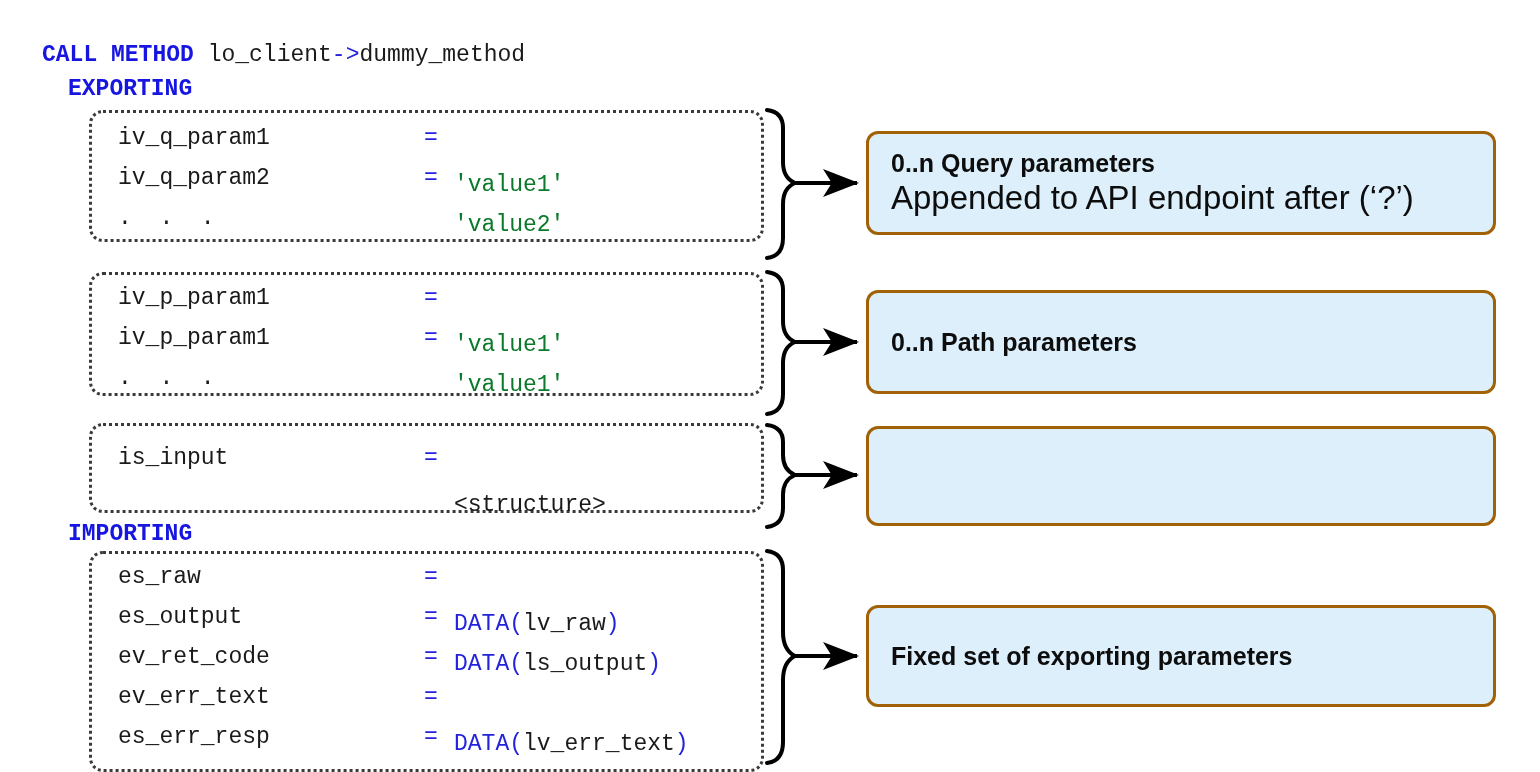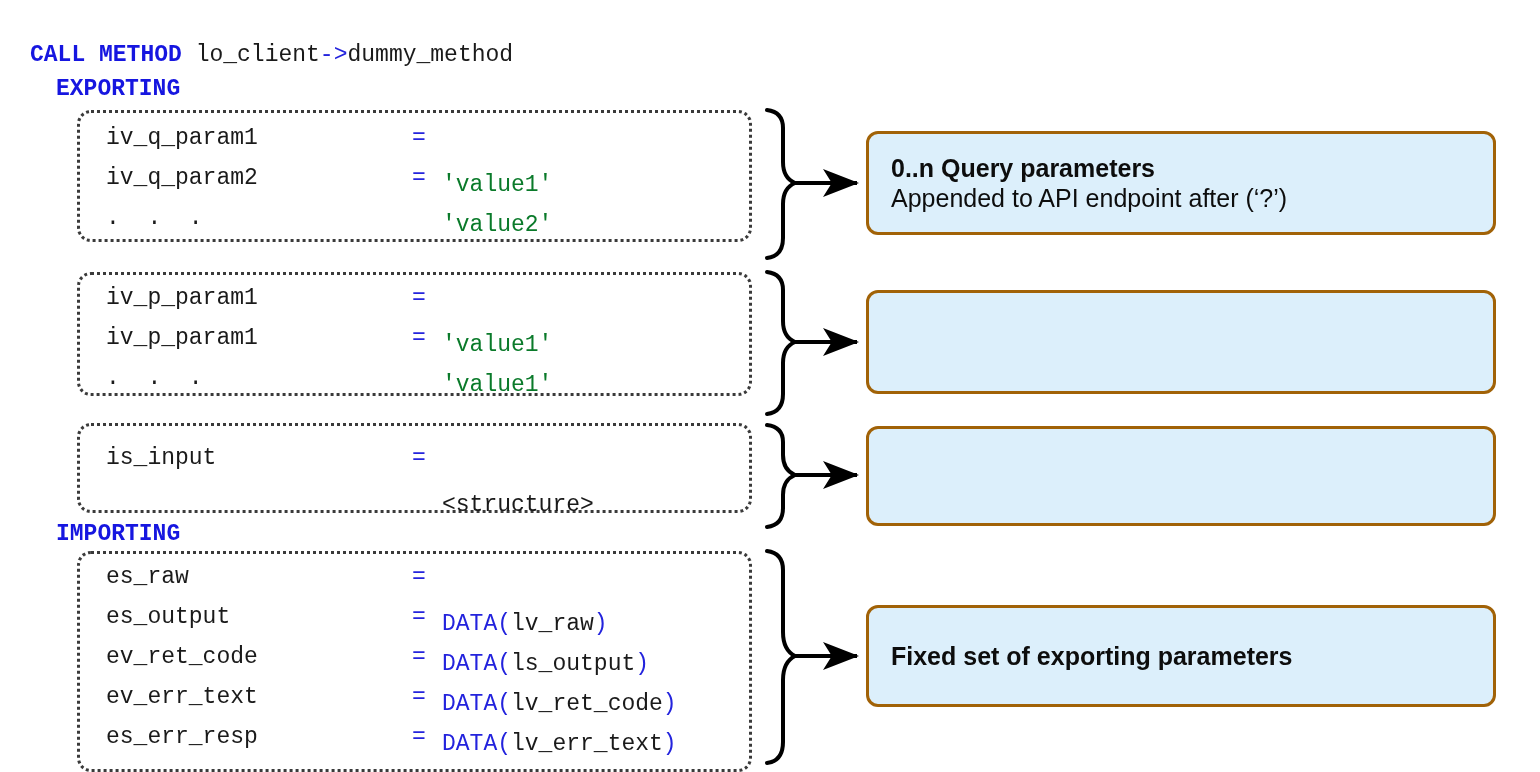--- a/index.html
+++ b/index.html
@@ -11,21 +11,21 @@
     width: 1540px;
     height: 772px;
     position: relative;
     overflow: hidden;
     font-family: "Liberation Sans", sans-serif;
   }
 
   
   .code-area {
     position: absolute;
-    left: 4px;
+    left: 16px;
     top: 0;
     width: 770px;
     height: 671px;
   }
 
   .code-line {
     position: absolute;
     font-family: "Liberation Mono", "DejaVu Sans Mono", monospace;
     font-size: 23px;
     white-space: pre;
@@ -129,21 +129,21 @@
 
   .callout-title {
     font-family: "Liberation Sans", sans-serif;
     font-size: 25px;
     font-weight: bold;
     color: #0d0d0d;
     line-height: 1.22;
   }
   .callout-sub {
     font-family: "Liberation Sans", sans-serif;
-    font-size: 25px;
+    font-size: 33px;
     font-weight: normal;
     color: #0d0d0d;
     line-height: 1.22;
   }
 </style>
 </head>
 <body>
 
 <div class="code-area">
 
@@ -195,21 +195,20 @@
       <span class="param-val"><span class="op-blue">DATA(</span><span class="blk">lv_raw</span><span class="op-blue">)</span></span>
     </div>
     <div class="param-row" style="top:50px;">
       <span class="param-name">es_output</span>
       <span class="param-eq">=</span>
       <span class="param-val"><span class="op-blue">DATA(</span><span class="blk">ls_output</span><span class="op-blue">)</span></span>
     </div>
     <div class="param-row" style="top:90px;">
       <span class="param-name">ev_ret_code</span>
       <span class="param-eq">=</span>
-      <span class="param-val"><span class="op-blue">DATA(</span><span class="blk">lv_ret_code</span><span class="op-blue">)</span></span>
     </div>
     <div class="param-row" style="top:130px;">
       <span class="param-name">ev_err_text</span>
       <span class="param-eq">=</span>
       <span class="param-val"><span class="op-blue">DATA(</span><span class="blk">lv_err_text</span><span class="op-blue">)</span></span>
     </div>
     <div class="param-row" style="top:170px;">
       <span class="param-name">es_err_resp</span>
       <span class="param-eq">=</span>
       <span class="param-val"><span class="op-blue">DATA(</span><span class="blk">ls_err_resp</span><span class="op-blue">)</span></span>
@@ -244,20 +243,21 @@
     <line x1="795" y1="656" x2="857" y2="656" stroke="#000000" stroke-width="4" marker-end="url(#arrowhead)"></line>
   </g>
 </svg>
 
 <div class="callout" id="callout-query">
   <div class="callout-title">0..n Query parameters</div>
   <div class="callout-sub">Appended to API endpoint after (‘?’)</div>
 </div>
 
 <div class="callout" id="callout-path">
+  <div class="callout-title">0..n Path parameters</div>
 </div>
 
 <div class="callout" id="callout-input">
 </div>
 
 <div class="callout" id="callout-fixed">
   <div class="callout-title">Fixed set of exporting parameters</div>
 </div>
 
 </body></html>

